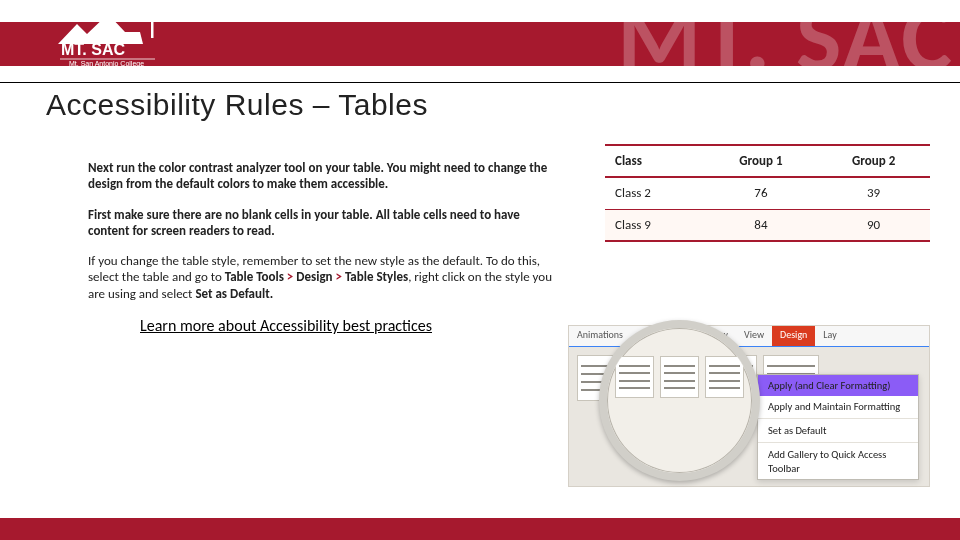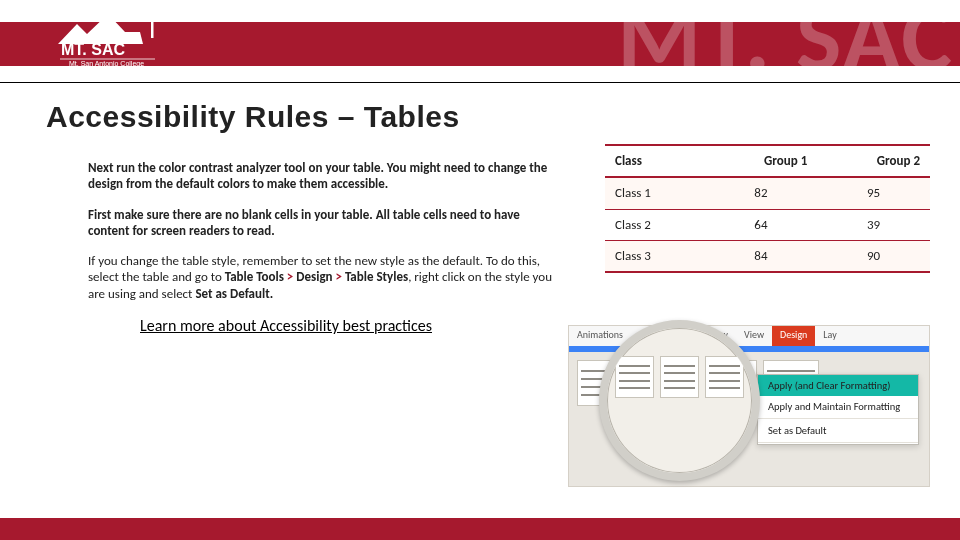--- a/index.html
+++ b/index.html
@@ -41,22 +41,22 @@
     color:rgba(255,255,255,.25);
     white-space:nowrap;user-select:none;
   }
   .hdr-rule{
     position:absolute;left:0;right:0;top:82px;
     border:none;border-top:1.5px solid #000;margin:0;
   }
 
   
   .title{
-    position:absolute;left:46px;top:98px;
-    font-size:30px;font-weight:700;letter-spacing:0.5px;
+    position:absolute;left:46px;top:86px;
+    font-size:30px;font-weight:400;letter-spacing:0.5px;
     font-family:"Calibri Light","Segoe UI Light",Arial,sans-serif;
     color:#222;
   }
   .left-col{
     position:absolute;left:88px;top:160px;width:470px;
   }
   .para{margin:0 0 16px 0;font-size:13px;font-weight:700;}
   .tip{
     margin:18px 0 18px 48px;width:380px;
     font-style:italic;font-weight:400;font-size:13px;
@@ -72,49 +72,49 @@
   }
 
   
   .sample-table{
     position:absolute;right:30px;top:144px;
     border-collapse:collapse;width:325px;font-size:13px;
   }
   .sample-table th,.sample-table td{
     padding:7px 10px;text-align:center;
   }
-  .sample-table th{font-weight:700;border-top:2px solid var(--brand);border-bottom:2px solid var(--brand);text-align:right;}
+  .sample-table th{font-weight:700;border-top:2px solid var(--brand);border-bottom:2px solid var(--brand);}
   .sample-table th:first-child{text-align:left;}
   .sample-table td:first-child{text-align:left;}
   .sample-table td{border-bottom:1px solid var(--brand);}
   .sample-table tr:last-child td{border-bottom:2px solid var(--brand);}
   .sample-table tr.odd td{background:var(--row-odd);}
   .sample-table tr.even td{background:var(--row-even);}
 
   
   .ppt{
     position:absolute;right:30px;top:325px;width:360px;height:160px;
     background:#e9e6e0;border:1px solid #d5d0c7;
   }
-  .ppt-tabs{height:20px;background:#f7f7f7;border-bottom:6px solid #3b82f6;display:flex;font-size:10px;}
+  .ppt-tabs{height:20px;background:#f7f7f7;border-bottom:1px solid #3b82f6;display:flex;font-size:10px;}
   .ppt-tab{padding:3px 8px;color:#555;}
   .ppt-tab.design{background:#da3b1f;color:#fff;}
   .ppt-gallery{display:flex;gap:6px;padding:8px 8px;}
   .ppt-style{
     width:48px;height:38px;background:#fff;border:1px solid #c8c4ba;
     display:flex;flex-direction:column;justify-content:space-evenly;padding:3px;
   }
   .ppt-style span{height:2px;background:#8e8b84;}
   .ppt-menu{
     position:absolute;right:10px;top:48px;width:160px;
     background:#fff;border:1px solid #bfbcb4;box-shadow:0 2px 6px rgba(0,0,0,.15);
     font-size:10.5px;
   }
   .ppt-menu div{padding:4px 10px;}
-  .ppt-menu .hl{background:#14b8a6;}
+  .ppt-menu .hl{background:#8b5cf6;}
   .ppt-menu .sep{border-top:1px solid #e4e1da;margin:1px 0;padding:0;height:0;}
   .magnifier{
     position:absolute;left:30px;top:-6px;width:145px;height:145px;
     border:8px solid #d1cfc9;border-radius:50%;
     background:#f2efe9;box-shadow:0 2px 5px rgba(0,0,0,.25), inset 0 0 0 1px #b7b3aa;
     overflow:hidden;
   }
   .magnifier .styles{display:flex;gap:6px;padding:28px 8px 0;}
   .magnifier .ppt-style{width:38px;height:34px;}
 
@@ -160,32 +160,27 @@
 
 <table class="sample-table">
   <thead>
     <tr>
       <th>Class</th>
       <th>Group 1</th>
       <th>Group 2</th>
     </tr>
   </thead>
   <tbody>
-    <tr class="odd">
-      <td>Class 1</td>
-      <td>82</td>
-      <td>95</td>
-    </tr>
     <tr class="even">
       <td>Class 2</td>
-      <td>64</td>
+      <td>76</td>
       <td>39</td>
     </tr>
     <tr class="odd">
-      <td>Class 3</td>
+      <td>Class 9</td>
       <td>84</td>
       <td>90</td>
     </tr>
   </tbody>
 </table>
 
 <div class="ppt">
   <div class="ppt-tabs">
     <span class="ppt-tab">Animations</span>
     <span class="ppt-tab">Slide Show</span>
@@ -219,20 +214,21 @@
         <span></span>
         <span></span>
       </div>
   </div>
   <div class="ppt-menu">
     <div class="hl">Apply (and Clear Formatting)</div>
     <div>Apply and Maintain Formatting</div>
     <div class="sep"></div>
     <div>Set as Default</div>
     <div class="sep"></div>
+    <div>Add Gallery to Quick Access Toolbar</div>
   </div>
   <div class="magnifier">
     <div class="styles">
       <div class="ppt-style">
           <span></span>
           <span></span>
           <span></span>
           <span></span>
         </div>
       <div class="ppt-style">

